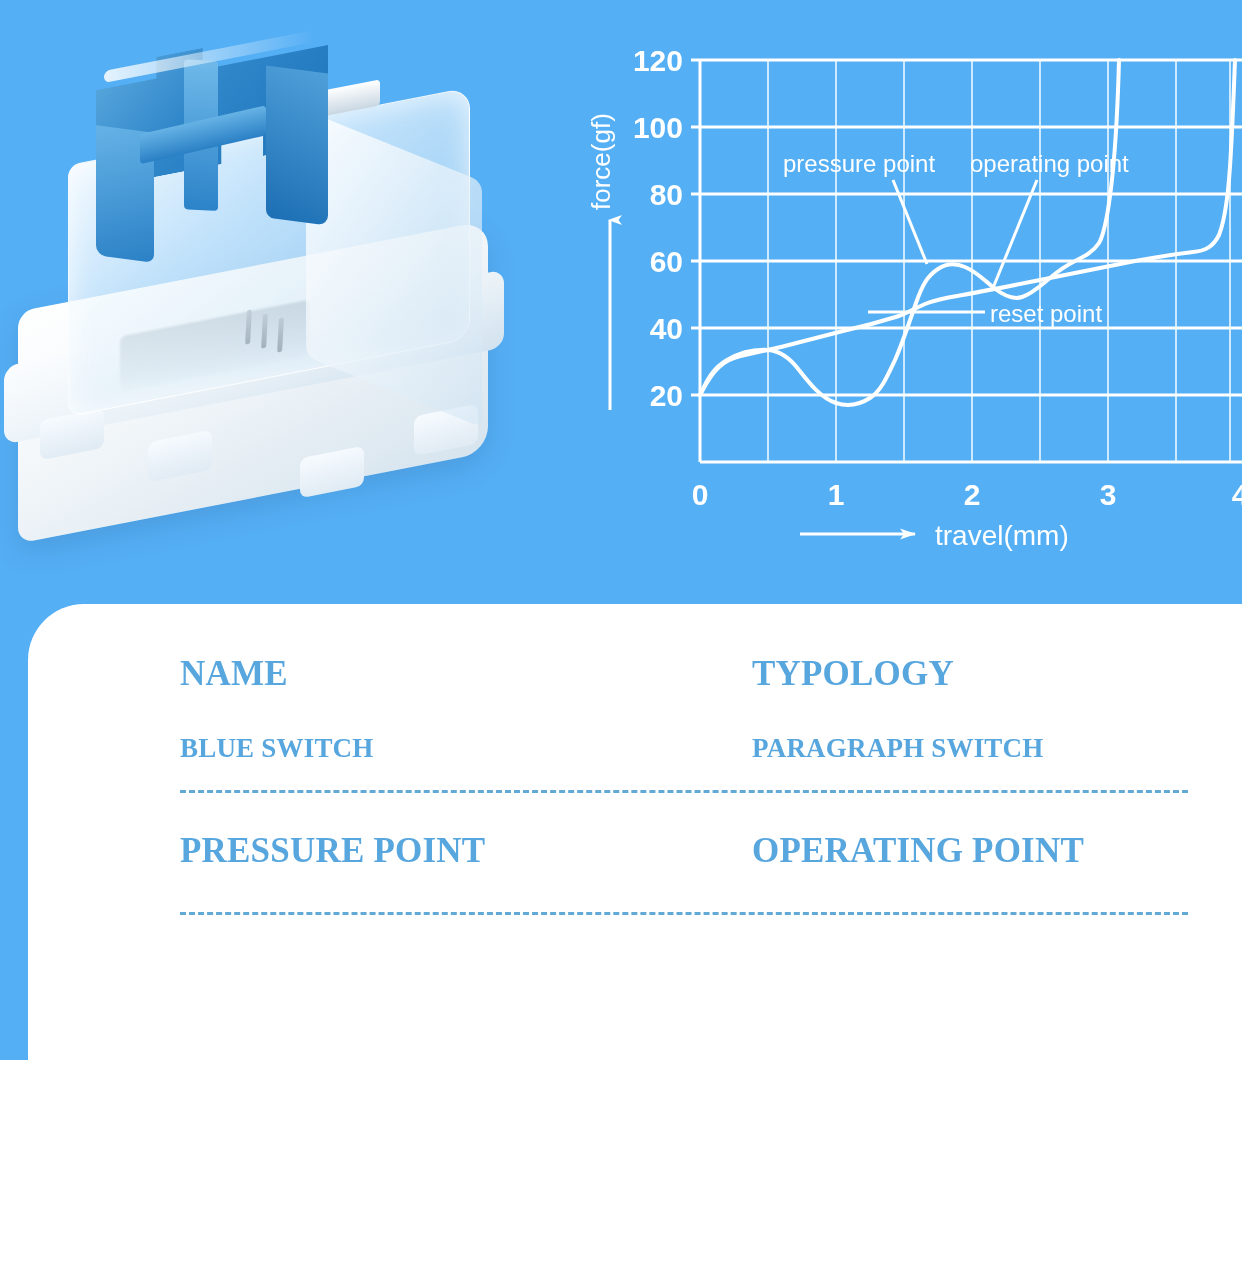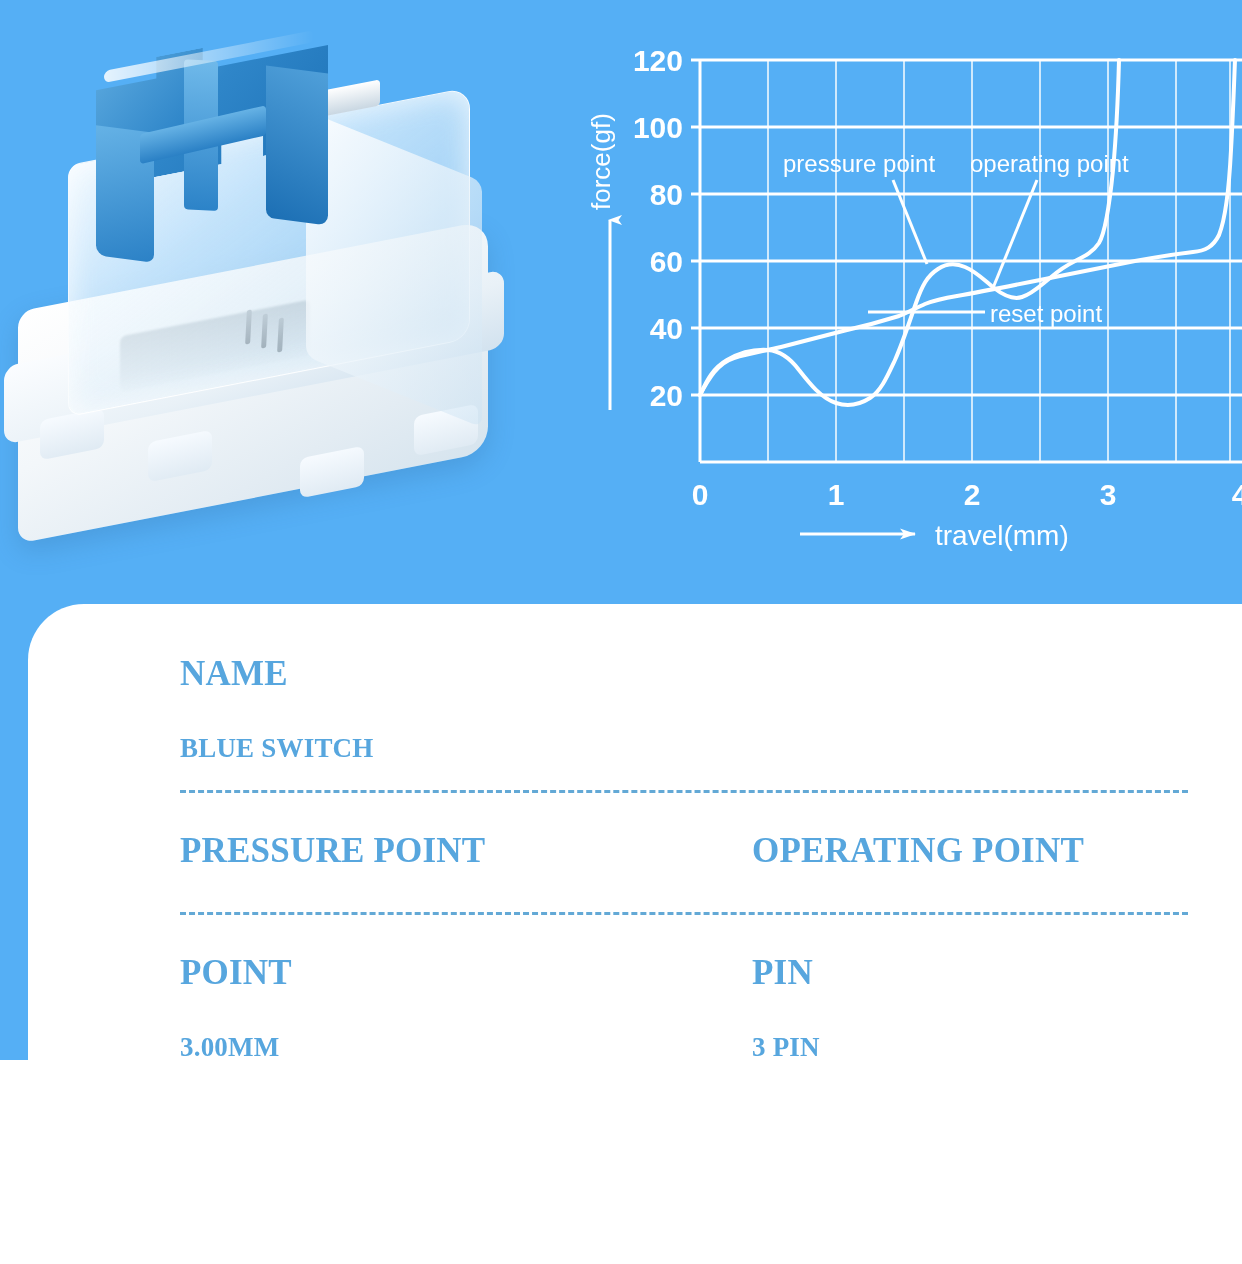--- a/index.html
+++ b/index.html
@@ -380,47 +380,39 @@
 
   <div id="spec-card">
     <div class="spec-grid">
 
       <div class="spec-row">
         <div class="spec-cols">
           <div class="spec-col">
             <div class="spec-label">NAME</div>
             <div class="spec-value">BLUE SWITCH</div>
           </div>
+          <div class="spec-col right">
+            <div class="spec-label">TYPOLOGY</div>
+            <div class="spec-value">PARAGRAPH SWITCH</div>
+          </div>
         </div>
       </div>
 
       <div class="spec-divider"></div>
 
       <div class="spec-row">
         <div class="spec-cols">
           <div class="spec-col">
             <div class="spec-label">PRESSURE POINT</div>
           </div>
           <div class="spec-col right">
             <div class="spec-label">OPERATING POINT</div>
           </div>
         </div>
       </div>
 
       <div class="spec-divider"></div>
 
-      <div class="spec-row last">
-        <div class="spec-cols">
-          <div class="spec-col">
-            <div class="spec-label">POINT</div>
-            <div class="spec-value">3.00MM</div>
-          </div>
-          <div class="spec-col right">
-            <div class="spec-label">PIN</div>
-            <div class="spec-value">3 PIN</div>
-          </div>
-        </div>
-      </div>
 
     </div>
   </div>
 
 </div>
 
 </body></html>

